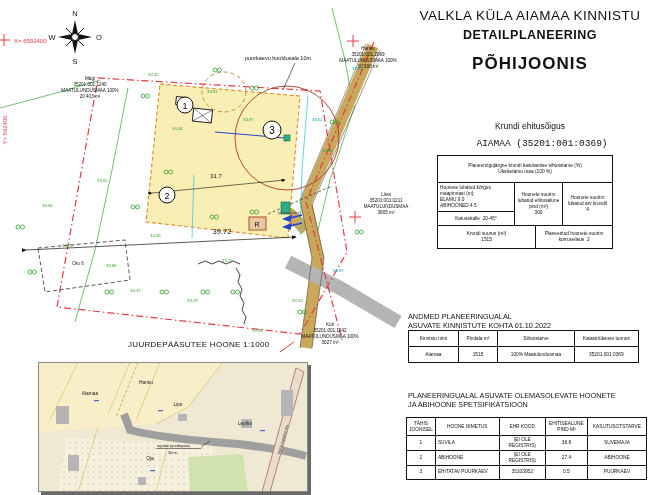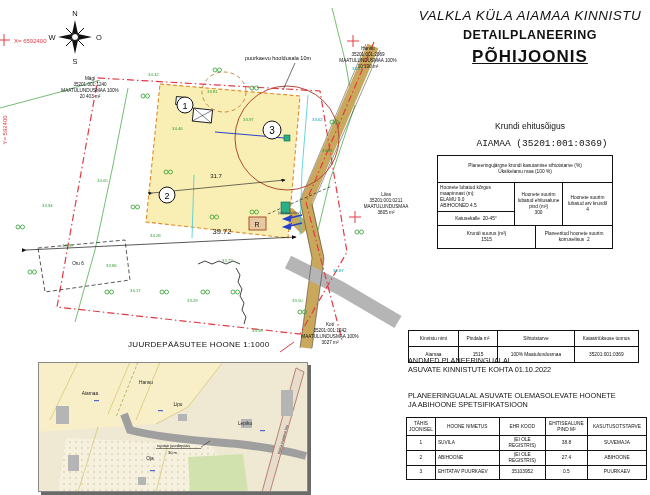--- a/index.html
+++ b/index.html
@@ -1,31 +1,31 @@
 <!DOCTYPE html>
 <html><head>
 <meta charset="utf-8">
 <style>
   html,body{margin:0;padding:0;}
   body{width:650px;height:495px;position:relative;background:#ffffff;overflow:hidden;
        font-family:"Liberation Sans", sans-serif;color:#111;}
   .abs{position:absolute;}
   
   .title-block{left:412px;top:8px;width:236px;text-align:center;}
-  .t1{font-size:13.5px;letter-spacing:.5px;font-style:italic;}
+  .t1{font-size:13.5px;letter-spacing:.5px;}
   .t2{font-size:12.5px;margin-top:5px;letter-spacing:.5px;font-weight:bold;}
-  .t3{font-size:17px;font-weight:bold;margin-top:5px;letter-spacing:1px;text-decoration:underline;}
+  .t3{font-size:17px;font-weight:bold;margin-top:12px;letter-spacing:1px;}
   .br-head1{left:412px;top:121px;width:236px;text-align:center;font-size:8.5px;}
   .br-head2{left:424px;top:138px;width:236px;text-align:center;font-size:9.5px;font-family:Liberation Mono, monospace;}
   table{border-collapse:collapse;}
   td,th{border:1px solid #111;font-size:4.8px;font-weight:normal;text-align:center;
         vertical-align:middle;padding:1px 2px;line-height:1.25;}
   .tbl-rights{left:437px;top:155px;width:176px;}
   .tbl-rights td{height:10px;}
-  .cad-heading{left:408px;top:312px;width:242px;font-size:7.3px;line-height:1.3;margin-top:44px;}
+  .cad-heading{left:408px;top:312px;width:242px;font-size:7.3px;line-height:1.3;}
   .tbl-cad{left:408px;top:330px;width:231px;}
   .spec-heading{left:408px;top:391px;width:242px;font-size:7.3px;line-height:1.3;}
   .tbl-spec{left:406px;top:417px;width:241px;}
   .small-left{text-align:left;}
   
   #map-wrap{left:0;top:0;width:415px;height:358px;}
   
   .inset-title{left:128px;top:340px;font-size:8px;letter-spacing:.3px;}
   #inset-wrap{left:38px;top:362px;width:270px;height:130px;box-shadow:3px 3px 0 0 #6a6a6a;background:#efe8d3;}
   svg text{font-family:"Liberation Sans", sans-serif;}

